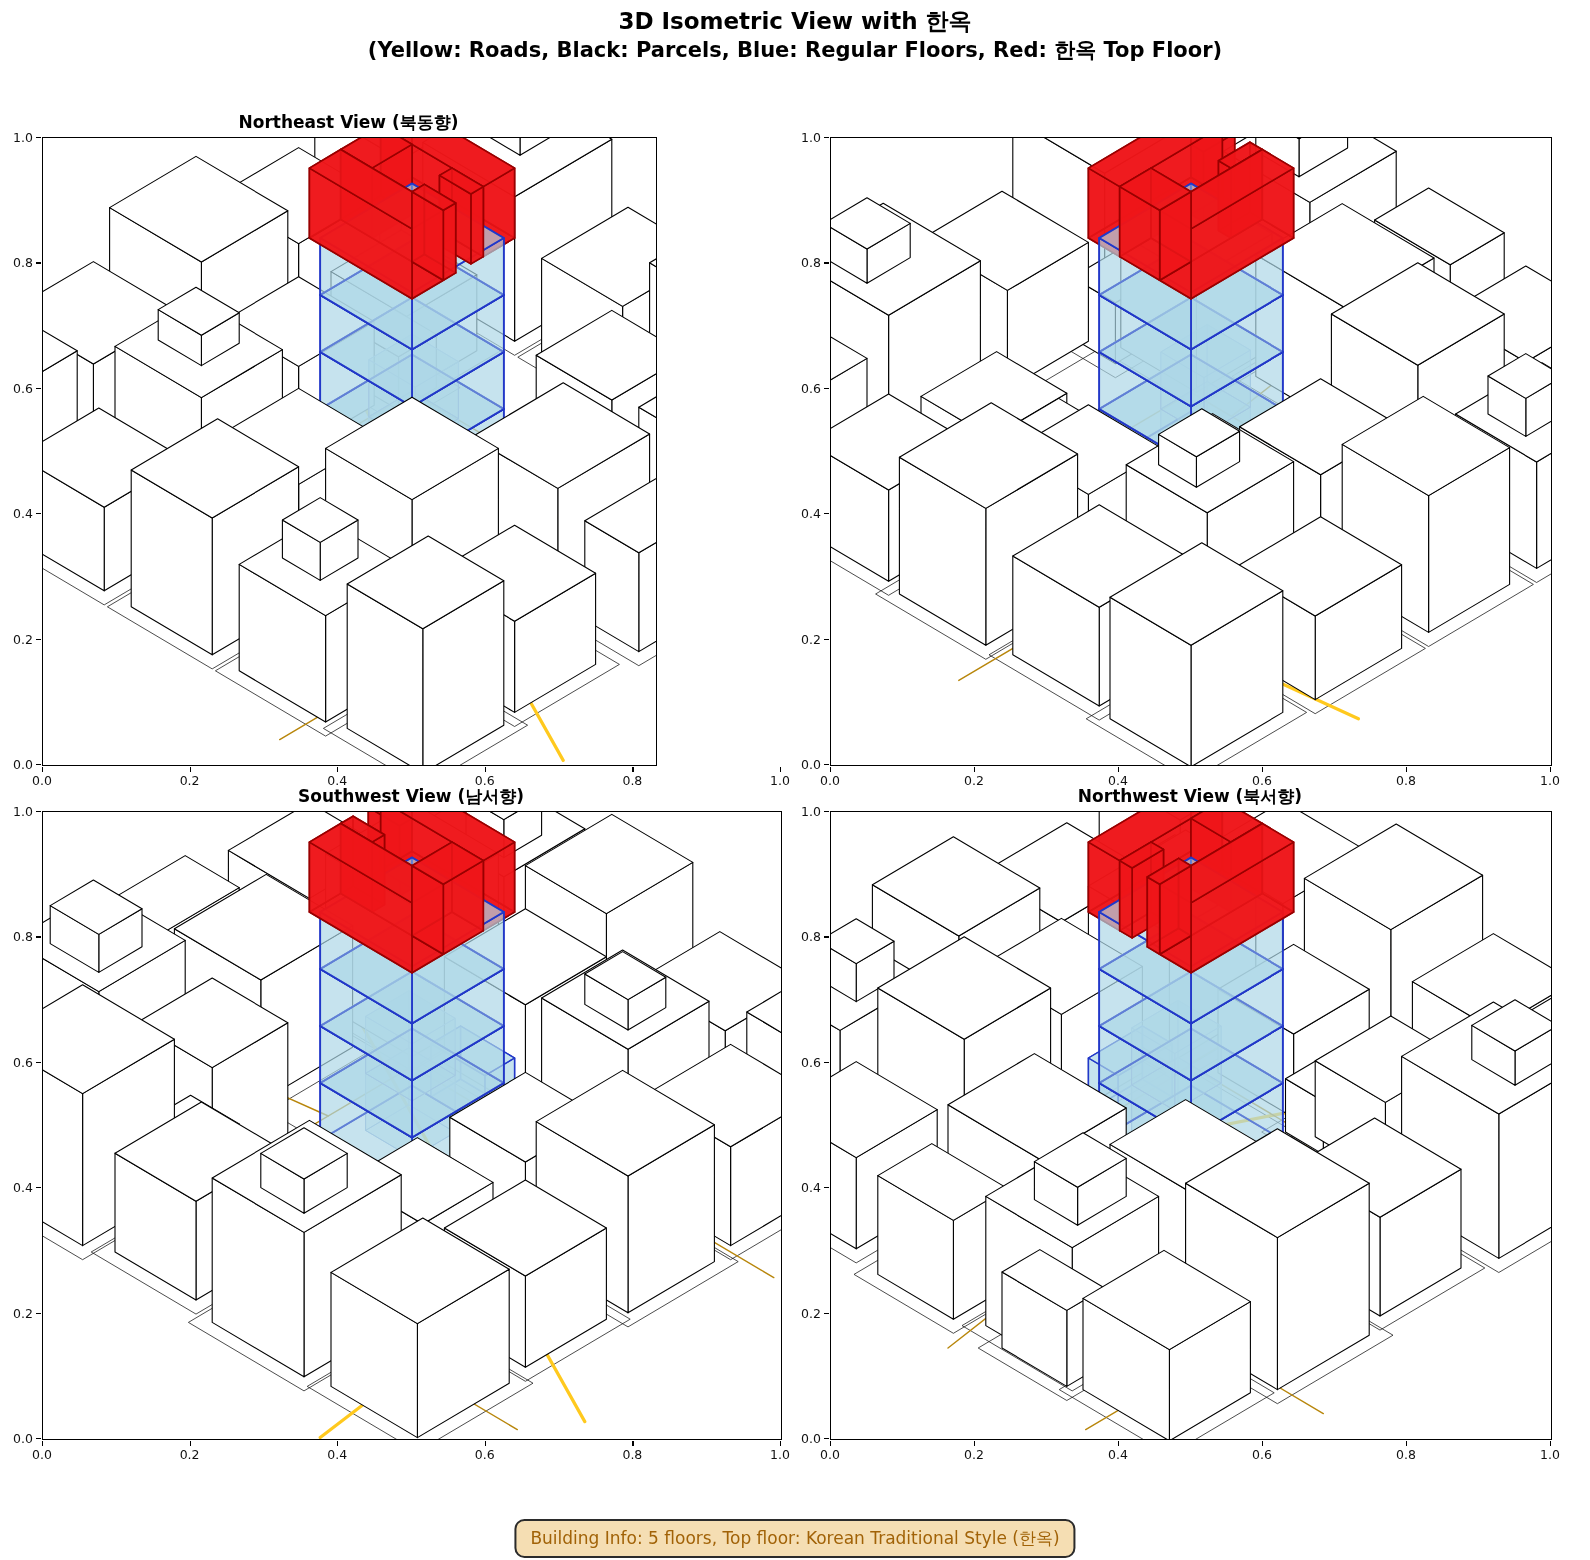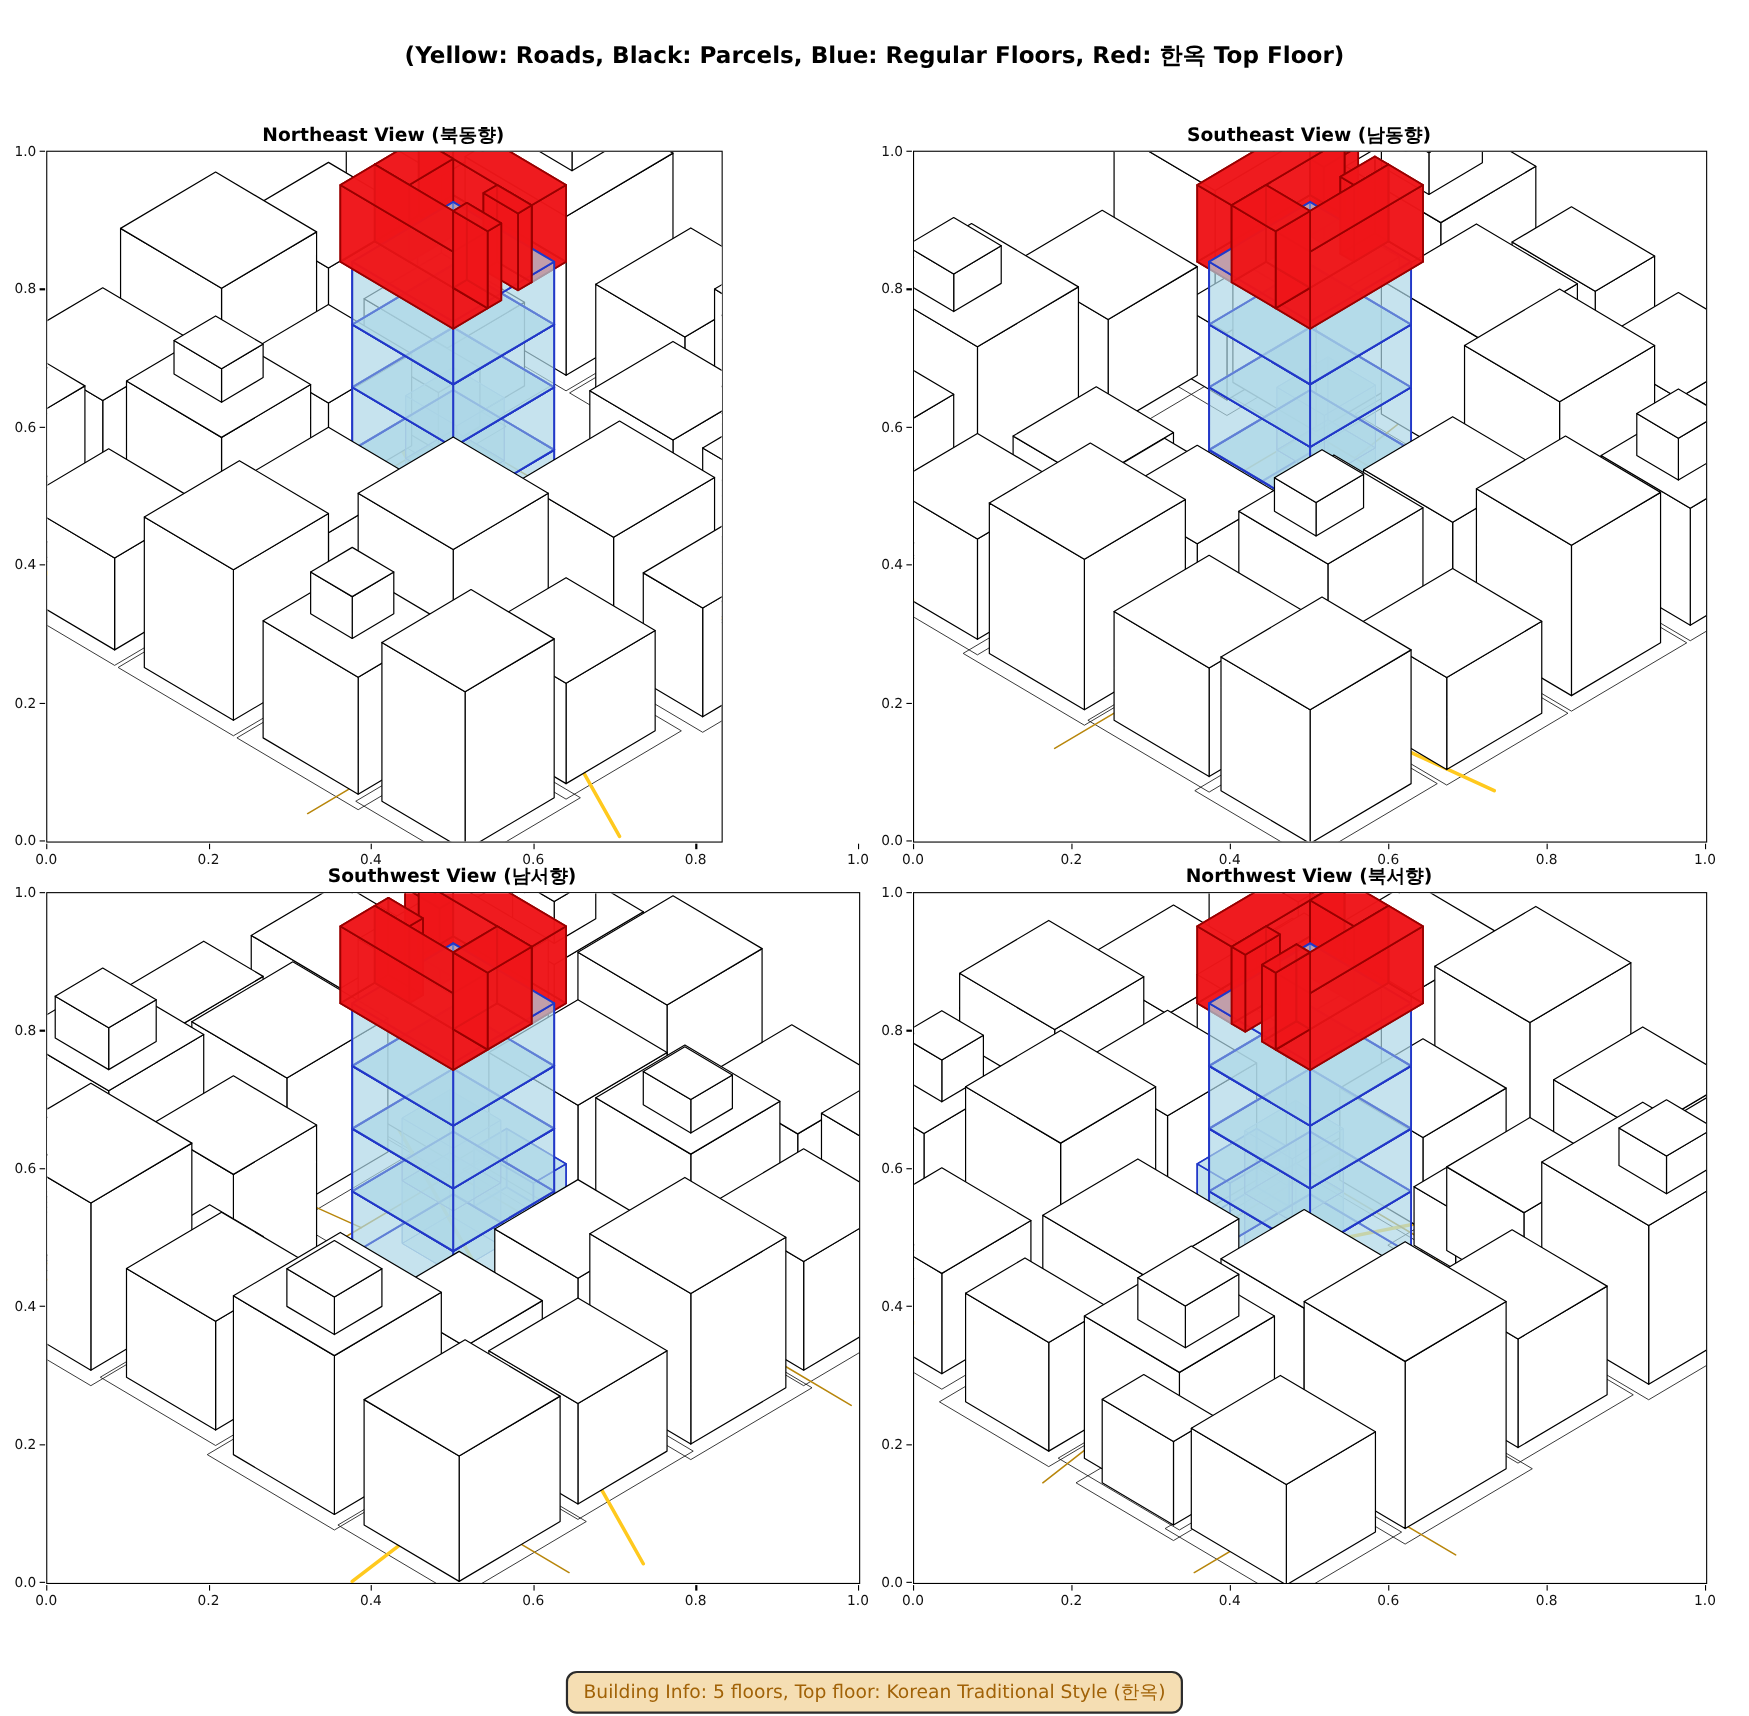--- a/index.html
+++ b/index.html
@@ -18,20 +18,21 @@
   .tl{position:absolute;font-size:12.5px;color:#111;white-space:nowrap;}
   .badge{position:absolute;top:1519px;left:50%;transform:translateX(-50%);
          background:#F5DEB3;border:2px solid #2b2b2b;border-radius:10px;
          padding:6px 14px;font-size:17px;color:#a16207;white-space:nowrap;}
   svg{display:block;}
 </style>
 </head>
 <body>
 
 <div class="figure">
+  <div class="fig-t1">3D Isometric View with 한옥</div>
   <div class="fig-t2">(Yellow: Roads, Black: Parcels, Blue: Regular Floors, Red: 한옥 Top Floor)</div>
 
   <div class="cell" style="left:42px;top:111px;width:613px;height:677px;">
     <div class="sp-title">Northeast View (북동향)</div>
     <div class="axes">
         <svg width="738" height="627">
           <g>
             <polygon points="363.6,16.3 473.8,81.6 358.2,150.1 248.0,84.8" fill="none" stroke="#111111" stroke-width="0.75" stroke-linejoin="round"></polygon>
             <polygon points="477.0,77.1 592.6,145.6 471.6,217.3 356.0,148.8" fill="none" stroke="#111111" stroke-width="0.75" stroke-linejoin="round"></polygon>
             <polygon points="585.0,153.9 689.8,216.0 579.6,281.3 474.8,219.2" fill="none" stroke="#111111" stroke-width="0.75" stroke-linejoin="round"></polygon>
@@ -254,21 +255,20 @@
       <div class="tl" style="left: -9px; top: 402.2px; transform: translate(-100%, -50%);">0.4</div>
       <div class="tm" style="left: -6px; top: 276.8px; width: 5px; height: 1.2px;"></div>
       <div class="tl" style="left: -9px; top: 276.8px; transform: translate(-100%, -50%);">0.6</div>
       <div class="tm" style="left: -6px; top: 151.4px; width: 5px; height: 1.2px;"></div>
       <div class="tl" style="left: -9px; top: 151.4px; transform: translate(-100%, -50%);">0.8</div>
       <div class="tm" style="left: -6px; top: 26px; width: 5px; height: 1.2px;"></div>
       <div class="tl" style="left: -9px; top: 26px; transform: translate(-100%, -50%);">1.0</div>
     </div>
 
   <div class="cell" style="left:830px;top:111px;width:720px;height:677px;">
-    <div class="sp-title">Southeast View (남동향)</div>
     <div class="axes">
         <svg width="720" height="627">
           <g>
             <polygon points="-55.8,265.9 59.8,334.4 -50.4,399.7 -166.0,331.2" fill="none" stroke="#111111" stroke-width="0.75" stroke-linejoin="round"></polygon>
             <polygon points="52.2,195.5 173.2,267.2 57.6,335.7 -63.4,264.0" fill="none" stroke="#111111" stroke-width="0.75" stroke-linejoin="round"></polygon>
             <polygon points="171.0,137.9 281.2,203.2 176.4,265.3 66.2,200.0" fill="none" stroke="#111111" stroke-width="0.75" stroke-linejoin="round"></polygon>
             <polygon points="273.6,64.3 389.2,132.8 273.6,201.3 158.0,132.8" fill="none" stroke="#111111" stroke-width="0.75" stroke-linejoin="round"></polygon>
             <polygon points="381.6,13.1 491.8,78.4 387.0,140.5 276.8,75.2" fill="none" stroke="#111111" stroke-width="0.75" stroke-linejoin="round"></polygon>
             <polygon points="484.2,67.5 572.8,120.0 511.2,156.5 422.6,104.0" fill="none" stroke="#111111" stroke-width="0.75" stroke-linejoin="round"></polygon>
             <polygon points="57.6,333.1 162.4,395.2 57.6,457.3 -47.2,395.2" fill="none" stroke="#111111" stroke-width="0.75" stroke-linejoin="round"></polygon>

